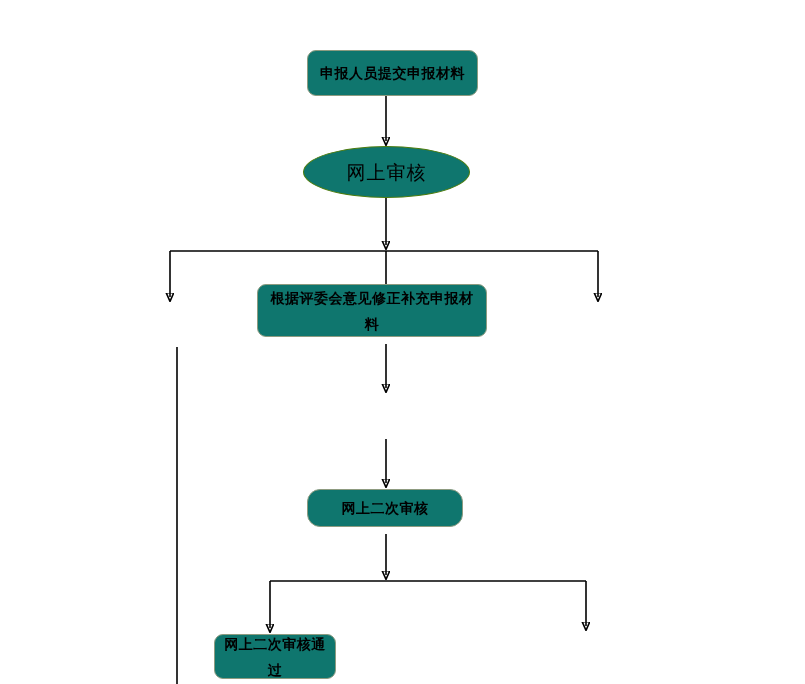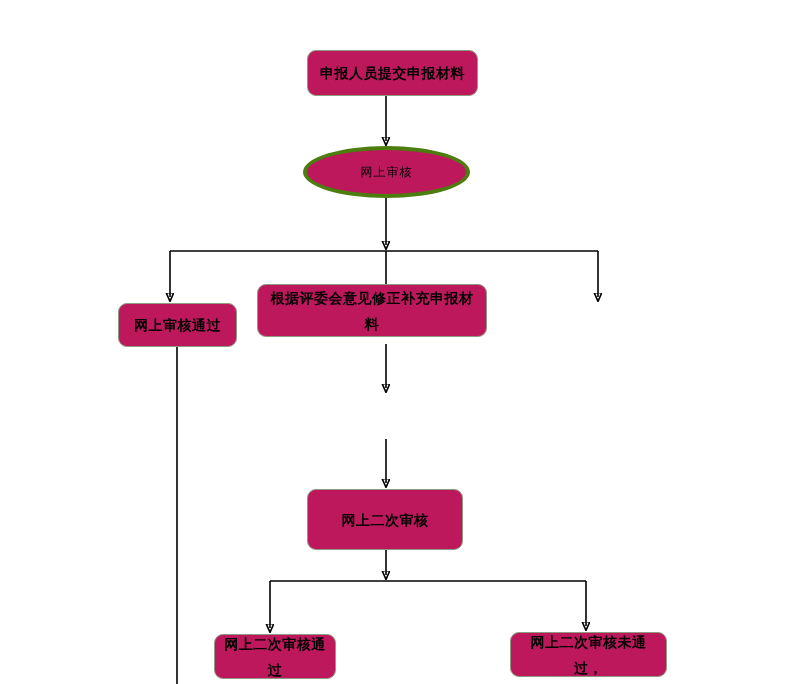--- a/index.html
+++ b/index.html
@@ -21,35 +21,35 @@
     width: 805px;
     height: 684px;
   }
   .node {
     position: absolute;
     box-sizing: border-box;
     display: flex;
     align-items: center;
     justify-content: center;
     text-align: center;
-    background: #be185d;
+    background: #0f766e;
     border: 1px solid #8d9b80;
     border-radius: 9px;
     color: #000000;
     font-weight: bold;
     font-size: 14px;
     line-height: 26px;
     letter-spacing: 0.5px;
     white-space: pre-line;
     z-index: 3;
   }
   .node.ellipse {
-    border: 4px solid #4d7c0f;
+    border: 1px solid #4d7c0f;
     border-radius: 50%;
-    font-size: 12px;
+    font-size: 19px;
     font-weight: normal;
     letter-spacing: 1px;
   }
   .node .label {
     display: block;
     width: 100%;
     padding: 0 6px;
     box-sizing: border-box;
   }
   svg#edges {
@@ -107,35 +107,29 @@
   </svg>
 
   <div class="node" style="left:307px; top:50px; width:171px; height:46px;">
     <span class="label">申报人员提交申报材料</span>
   </div>
 
   <div class="node ellipse" style="left:303px; top:146px; width:167px; height:52px;">
     <span class="label">网上审核</span>
   </div>
 
-  <div class="node" style="left:118px; top:303px; width:119px; height:44px;">
-    <span class="label">网上审核通过</span>
-  </div>
 
   <div class="node" style="left:257px; top:284px; width:230px; height:53px;">
     <span class="label">根据评委会意见修正补充申报材料</span>
   </div>
 
 
 
-  <div class="node" style="left:307px; top:489px; width:156px; height:61px;">
+  <div class="node" style="left:307px; top:489px; width:156px; height:38px;border-radius:13px;">
     <span class="label">网上二次审核</span>
   </div>
 
   <div class="node" style="left:214px; top:634px; width:122px; height:45px;">
     <span class="label">网上二次审核通过</span>
   </div>
 
-  <div class="node" style="left:510px; top:632px; width:157px; height:45px;">
-    <span class="label">网上二次审核未通过，</span>
-  </div>
 
 </div>
 
 </body></html>

